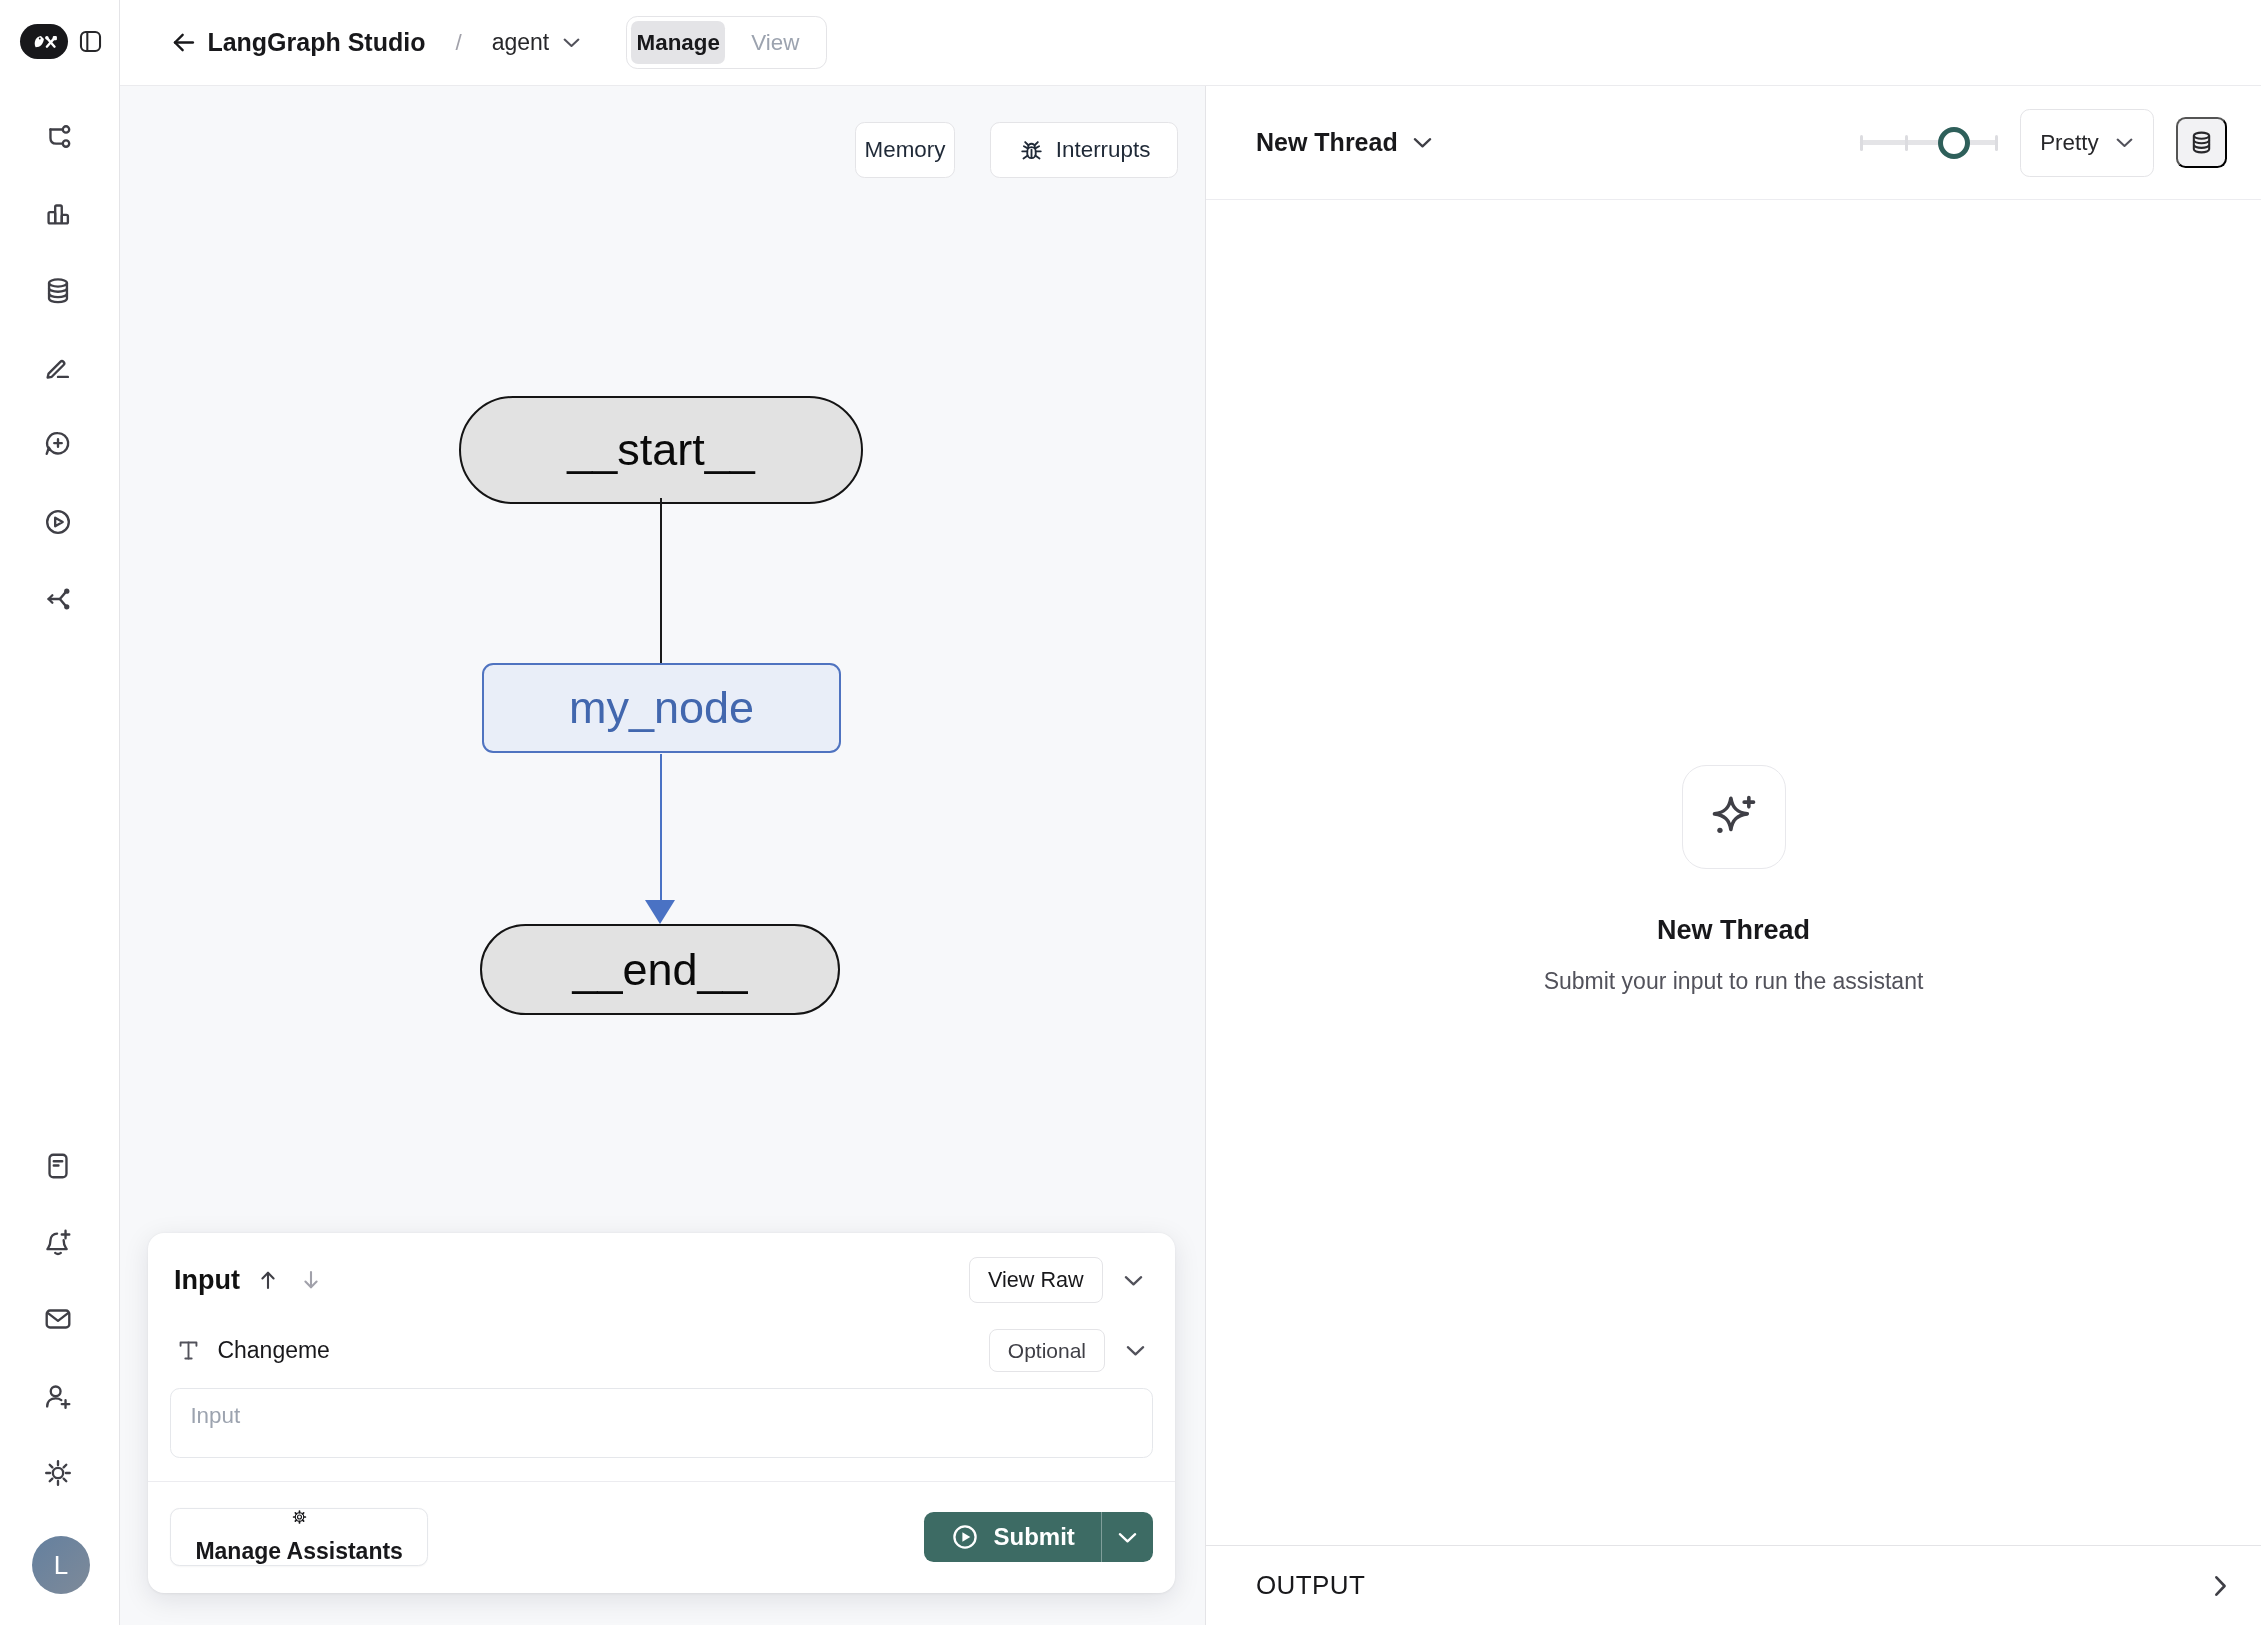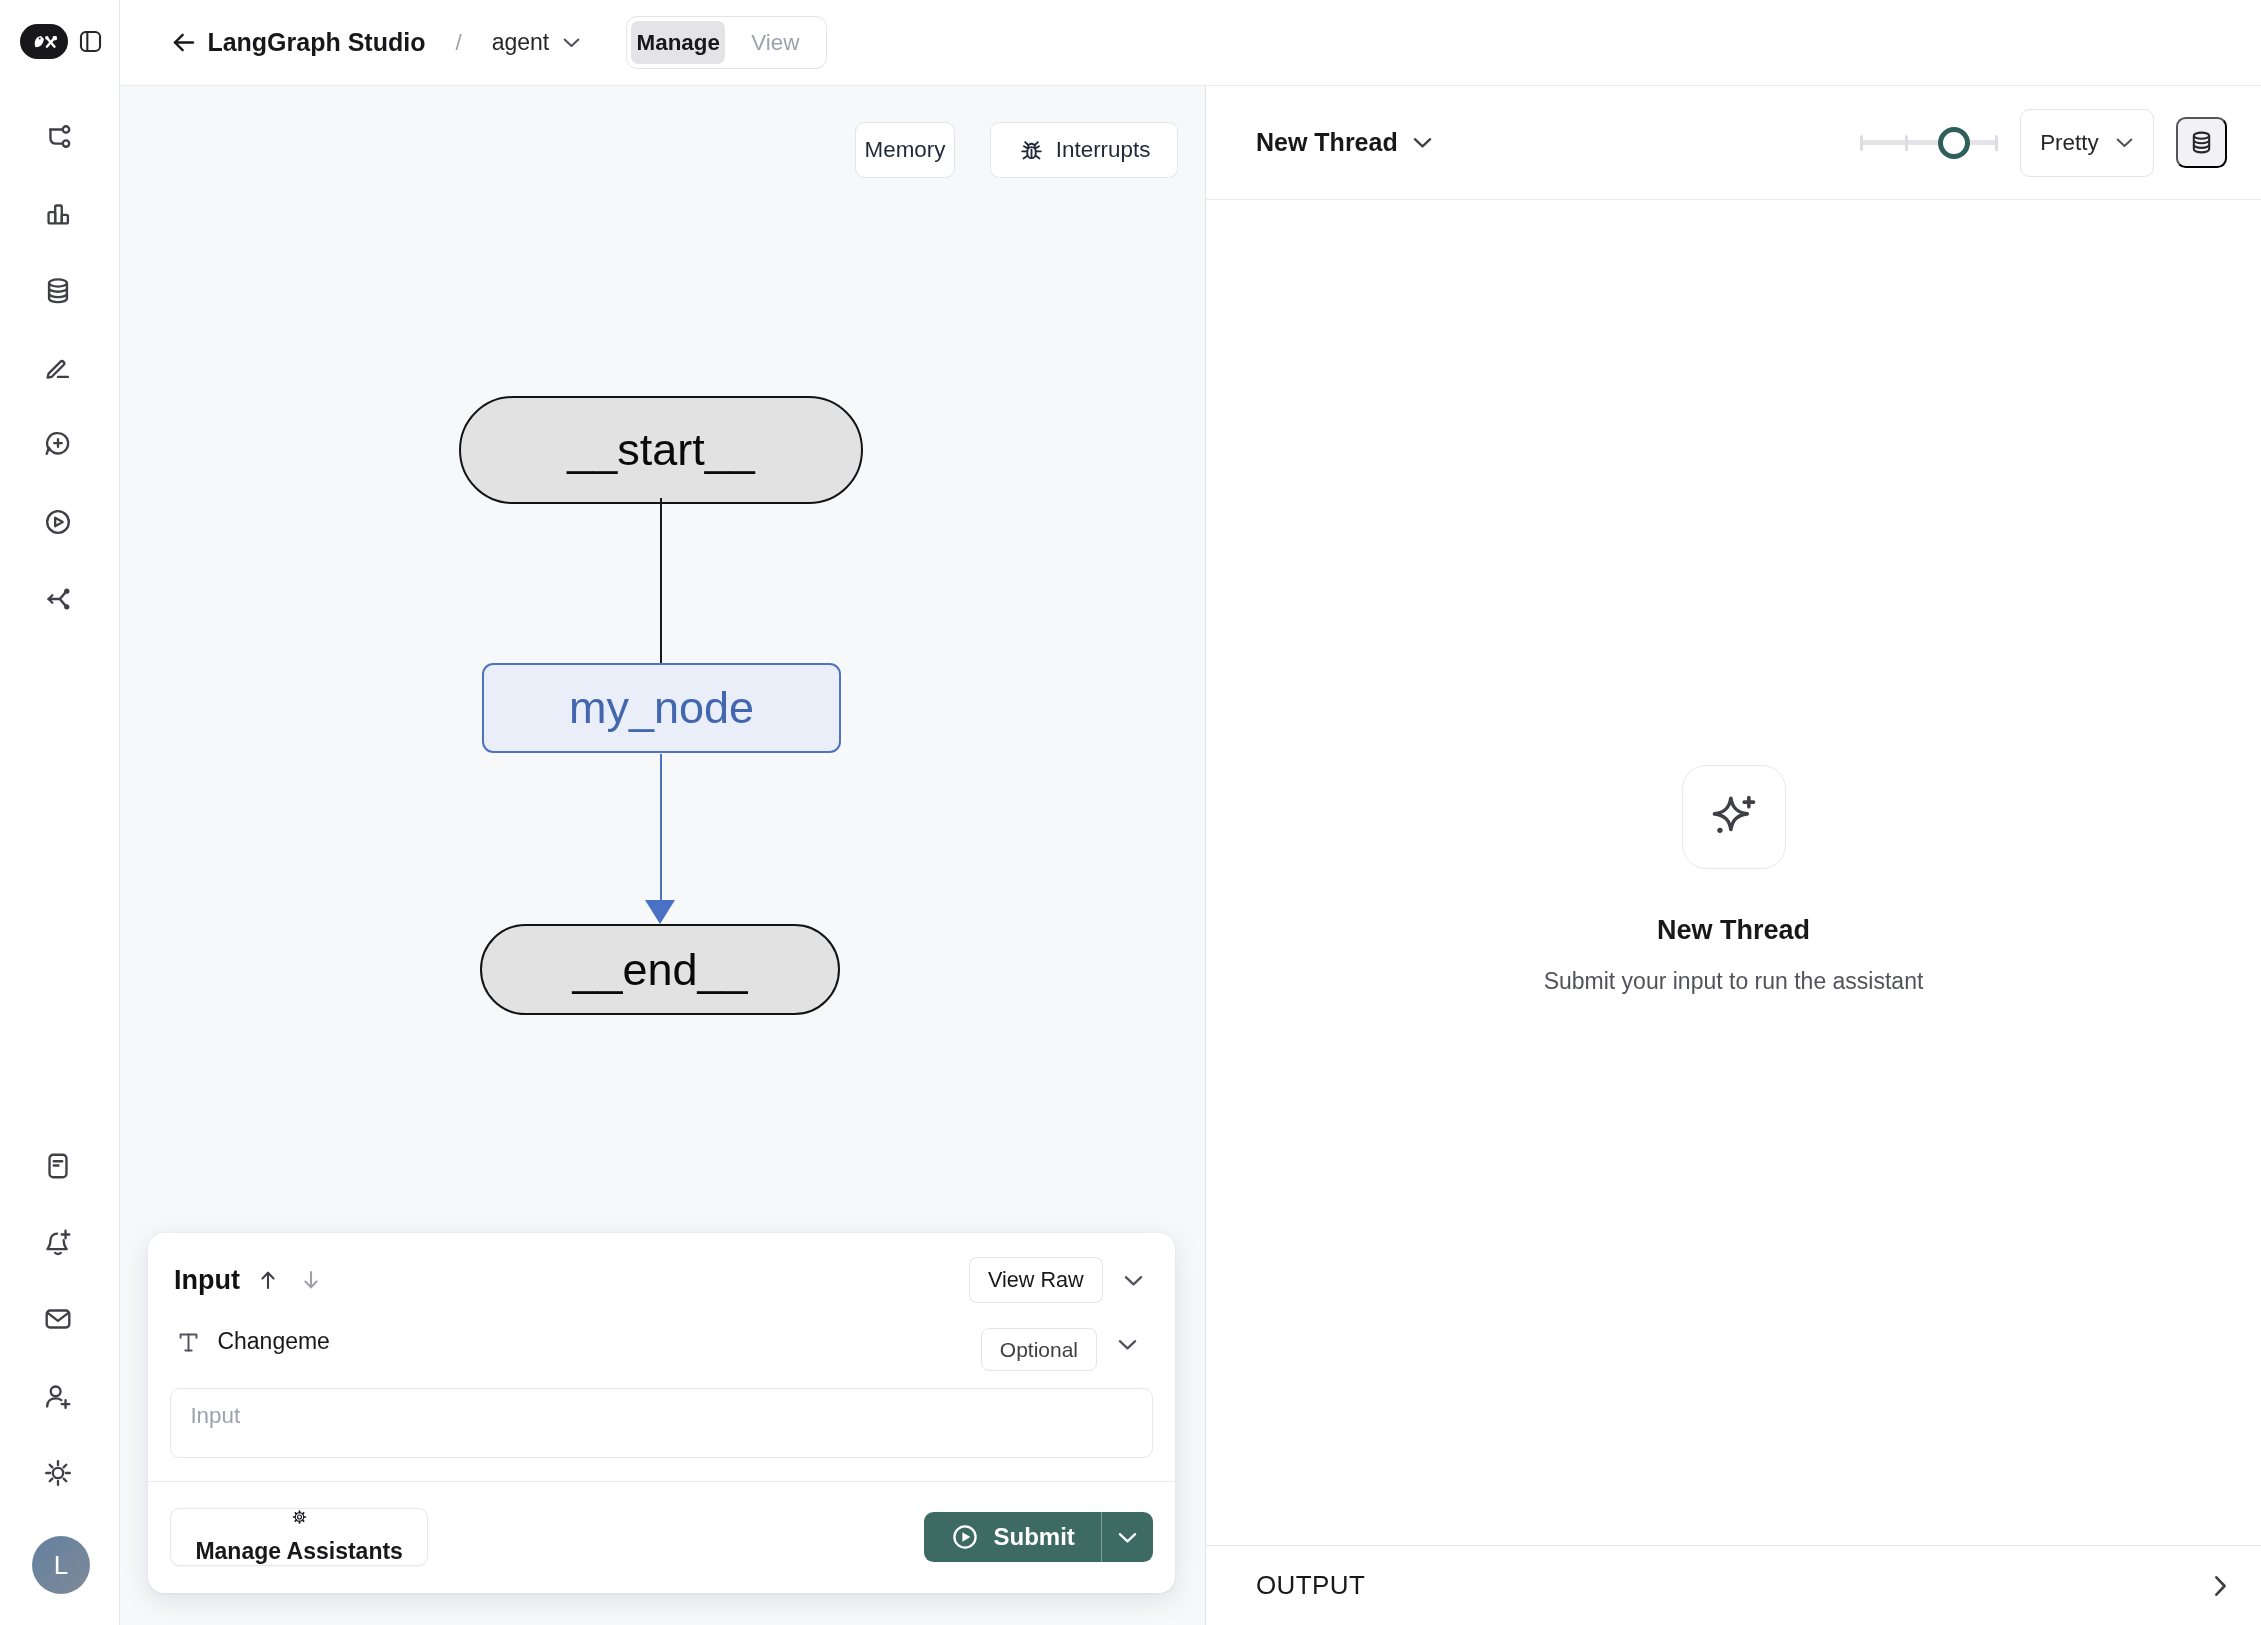--- a/index.html
+++ b/index.html
@@ -59,21 +59,21 @@
   
   .input-card { position:absolute; left:28px; top:1147px; width:1027px; height:360px; background:#fff;
                 border-radius:16px; box-shadow:0 6.4px 27px rgba(20,24,40,.10), 0 0.8px 2.4px rgba(20,24,40,.06); }
   .ic-row1 { position:absolute; left:26px; right:26px; top:24px; height:46px; display:flex; align-items:center; }
   .ic-title { font-size:27px; font-weight:700; color:#111; }
   .ic-arrow { width:30px; height:30px; margin-left:13px; display:flex; align-items:center; justify-content:center; cursor:pointer; }
   .view-raw { margin-left:auto; height:46px; padding:0 18px; border:0.8px solid #e4e4e7; border-radius:8px;
               background:#fff; font-size:21.6px; color:#18181b; display:flex; align-items:center; cursor:pointer; }
   .ic-chevron { width:32px; height:32px; margin-left:14.4px; display:flex; align-items:center; justify-content:center;
                 color:#52525b; cursor:pointer; }
-  .ic-row2 { position:absolute; left:26px; right:32px; top:95px; height:45px; display:flex; }
+  .ic-row2 { position:absolute; left:26px; right:24px; top:95px; height:45px; display:flex; align-items:center; }
   .type-icon { width:29px; height:29px; margin-right:14.4px; color:#52525b; display:flex; align-items:center; justify-content:center; }
   .field-label { font-size:23px; color:#18181b; }
   .optional-badge { margin-left:auto; height:43px; padding:0 17.6px; border:0.8px solid #e4e4e7; border-radius:8px;
                     font-size:21px; color:#3f3f46; display:flex; align-items:center; cursor:pointer; background:#fff; }
   .ic-textarea { position:absolute; left:22.4px; right:22.4px; top:155px; height:70px; border:1.2px solid #e5e7eb;
                  border-radius:9.6px; font-size:22.4px; color:#18181b; padding:14.4px 19px; resize:none; outline:none;
                  font-family:"Liberation Sans", sans-serif; background:#fff; }
   .ic-textarea::placeholder { color:#9ca3af; }
   .ic-divider { position:absolute; left:0; right:0; top:248px; border-top:0.8px solid #ececf0; }
   .ic-footer { position:absolute; left:22.4px; right:22.4px; top:275px; height:58px; display:flex; align-items:center; }

